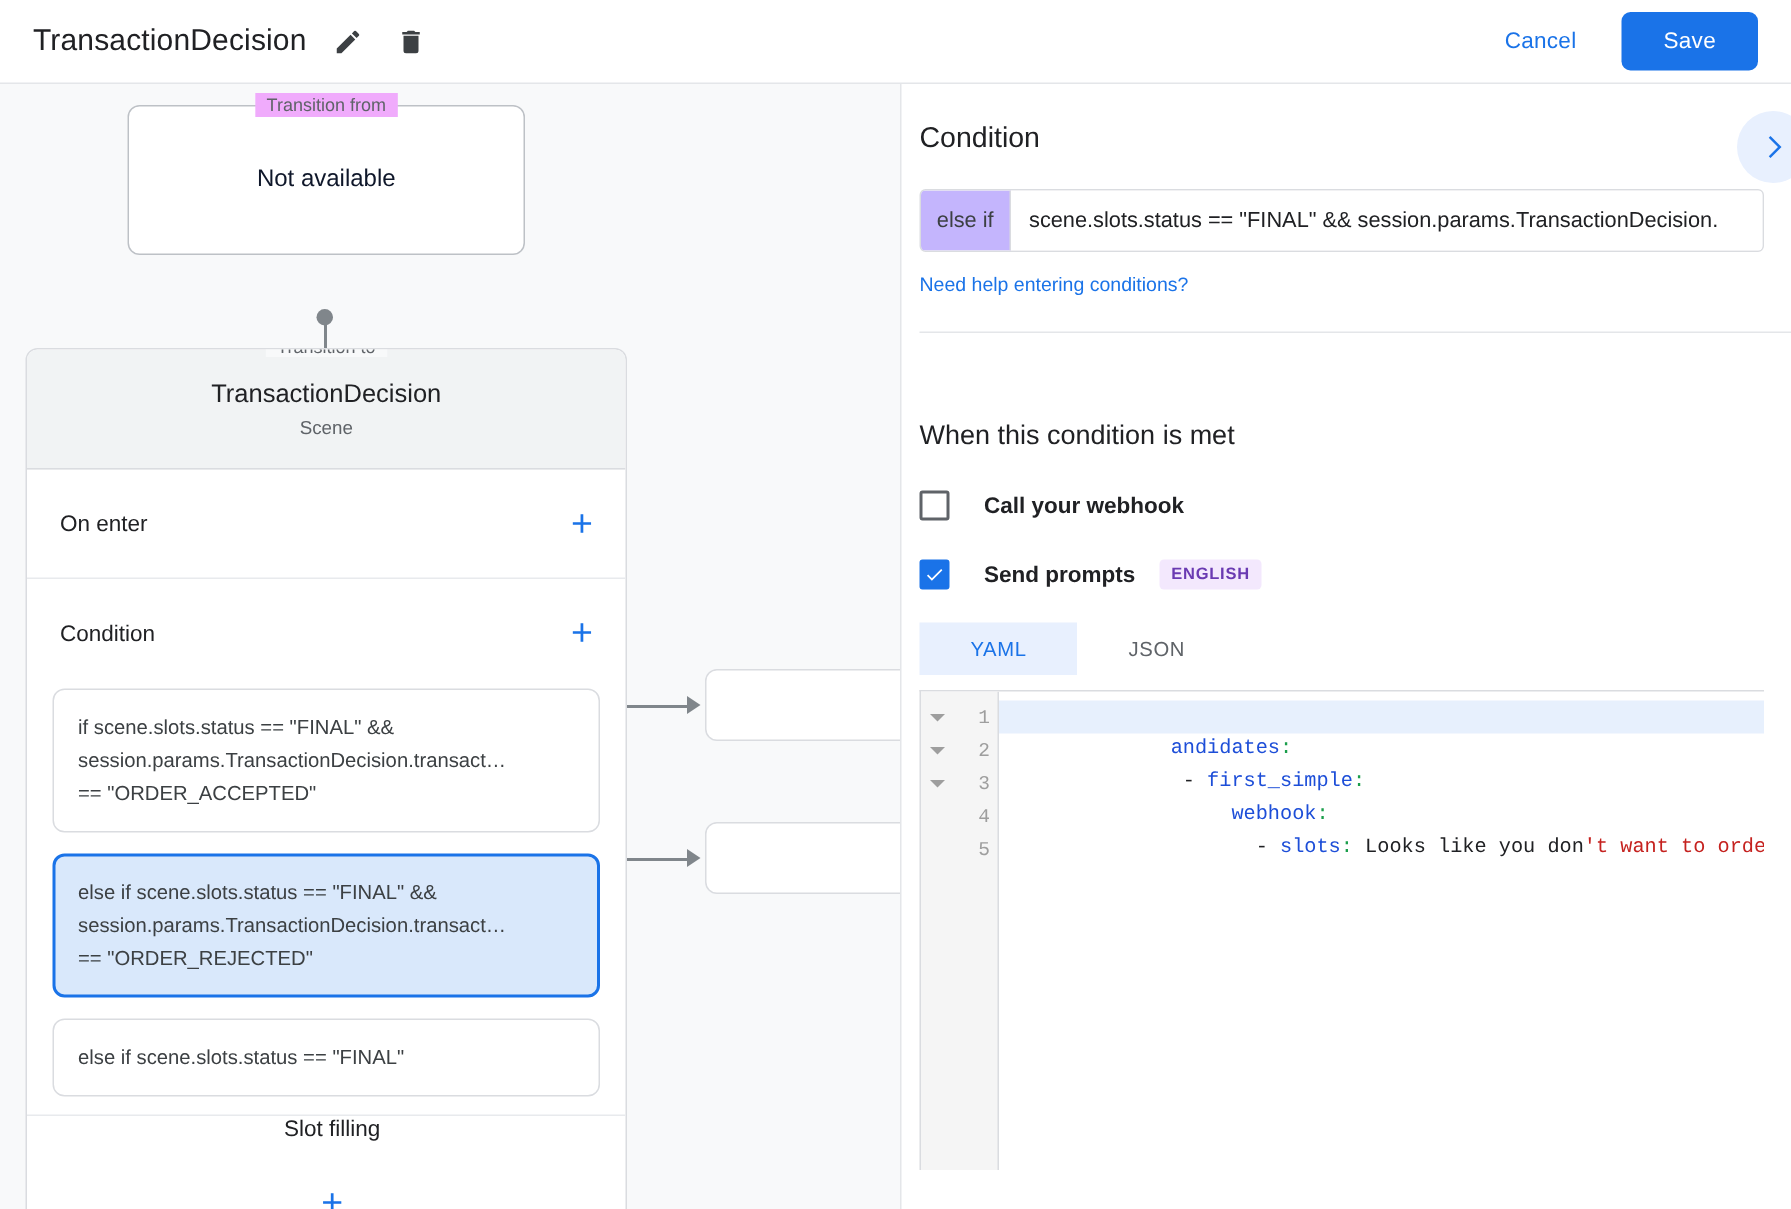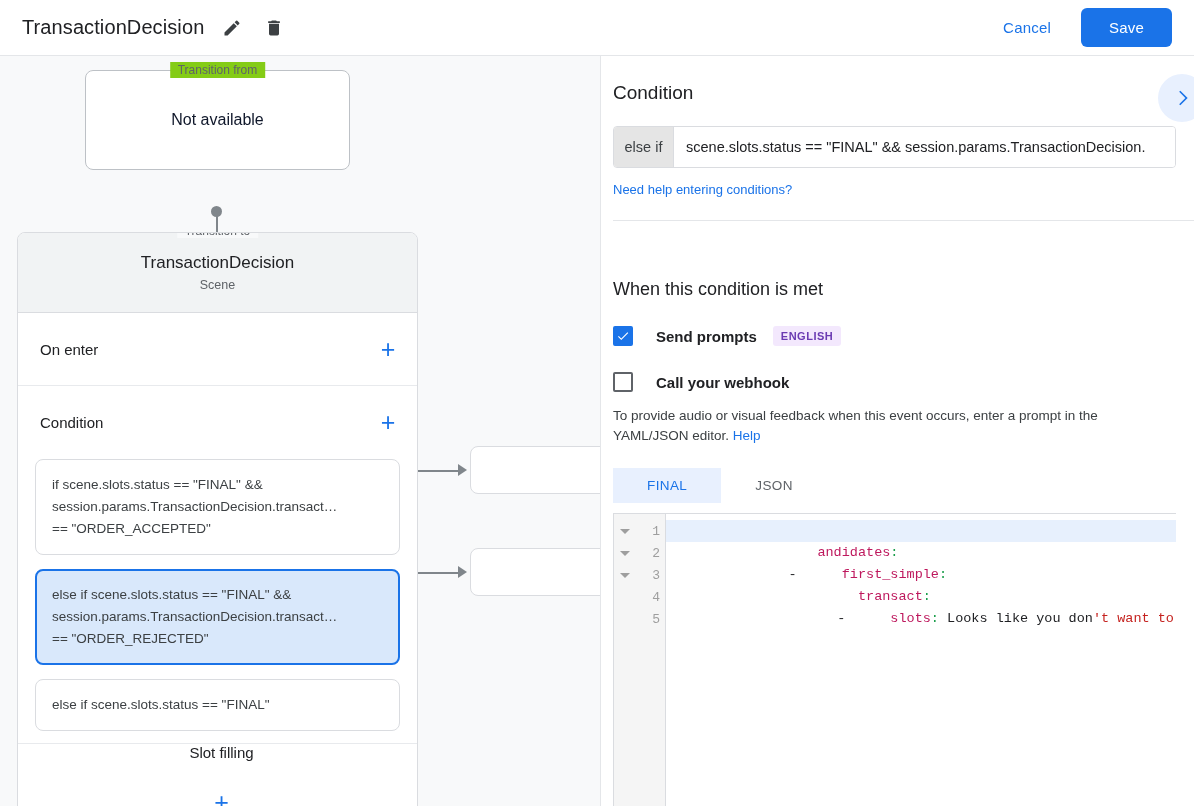--- a/index.html
+++ b/index.html
@@ -52,21 +52,21 @@
     position:absolute; top:0; left:0; width:600px; height:750px;
     background:#f8f9fa; overflow:hidden;
   }
   
   .fieldbox { position:absolute; }
   .fieldbox .fb-border {
     position:absolute; inset:0; border:1px solid #bdc1c6; border-radius:8px;
   }
   .fieldbox .fb-legend {
     position:absolute; top:-8px; left:50%; transform:translateX(-50%);
-    background:#84cc16; padding:0 8px; font-size:12px; color:#5f6368;
+    background:#f0abfc; padding:0 8px; font-size:12px; color:#5f6368;
     white-space:nowrap; line-height:16px;
   }
 
   #transition-from { left:85px; top:14px; width:265px; height:100px; }
   #transition-from .fb-body {
     position:absolute; inset:0; display:flex; align-items:center; justify-content:center;
     background:#fff; border-radius:8px;
   }
   #transition-from .fb-text { font-size:16px; color:#0f172a; }
 
@@ -149,21 +149,21 @@
     width:48px; height:48px; border-radius:50%;
     background:#e8f0fe; display:flex; align-items:center; justify-content:center;
     cursor:pointer;
   }
 
   .cond-input-row {
     display:flex; margin-top:22px; margin-right:18px;
     border:1px solid #dadce0; border-radius:4px; overflow:hidden; height:42px;
   }
   .cond-prefix {
-    background:#e5e5e5; border-right:1px solid #dadce0;
+    background:#c4b5fd; border-right:1px solid #dadce0;
     display:flex; align-items:center; justify-content:center;
     width:60px; font-size:14.5px; color:#3c4043; flex:none;
   }
   .cond-value {
     flex:1; border:none; outline:none; background:#fff;
     font-size:14.5px; color:#202124; padding:0 12px;
     font-family:inherit;
   }
   .help-link {
     display:inline-block; margin-top:14px; font-size:13px; color:#1a73e8;
@@ -227,21 +227,21 @@
     width:0;height:0;border-left:5px solid transparent;border-right:5px solid transparent;
     border-top:5px solid #9e9e9e;
   }
   .lineno { width:30px; text-align:right; padding-right:5px; }
   .code-area {
     flex:1; padding-top:6px; position:relative; overflow:hidden;
     font-family:"Liberation Mono", monospace; font-size:13.5px;
   }
   .code-row { height:22px; line-height:22px; white-space:pre; padding-left:1px; }
   .code-row.active { background:#e7f0fd; }
-  .tok-key { color:#be185d;margin-left:37px; }
+  .tok-key { color:#1d4ed8; }
   .tok-plain { color:#202124; }
   .tok-str { color:#c5221f; }
   .tok-punct { color:#1a9e4b; }
 </style>
 </head>
 <body>
 
 <div class="app">
 
   <div class="header">
@@ -354,41 +354,37 @@
 
         <a class="help-link">Need help entering conditions?</a>
 
         <div class="panel-divider"></div>
       </div>
 
       <div class="panel-sec-main">
         <div class="panel-h2">When this condition is met</div>
 
         <div class="check-row">
+          <div class="cbox"></div>
+          <span class="check-label">Call your webhook</span>
+        </div>
+
+        <div class="check-row">
           <div class="cbox checked">
             <svg width="14" height="14" viewBox="0 0 24 24">
                 <path fill="#fff" d="M9 16.2 4.8 12l-1.4 1.4L9 19 21 7l-1.4-1.4z"></path>
               </svg>
           </div>
           <span class="check-label">Send prompts</span>
           <span class="lang-badge">ENGLISH</span>
         </div>
 
-        <div class="check-row">
-          <div class="cbox"></div>
-          <span class="check-label">Call your webhook</span>
-        </div>
-
-        <div class="hint-text">
-          <span>To provide audio or visual feedback when this event occurs, enter a prompt in the YAML/JSON editor.</span>
-          <a>Help</a>
-        </div>
 
         <div class="tabs">
-          <div class="tab active">FINAL</div>
+          <div class="tab active">YAML</div>
           <div class="tab">JSON</div>
         </div>
 
         <div class="editor">
           <div class="gutter">
             <div class="gutter-row">
               <span class="fold">
                   <span class="fold-tri"></span>
                 </span>
               <span class="lineno">1</span>
@@ -416,21 +412,21 @@
           </div>
 
           <div class="code-area">
             <div class="code-row active">
               <span class="tok-key">andidates</span><span class="tok-punct">:</span>
             </div>
             <div class="code-row">
               <span class="tok-plain"> - </span><span class="tok-key">first_simple</span><span class="tok-punct">:</span>
             </div>
             <div class="code-row">
-              <span class="tok-plain">     </span><span class="tok-key">transact</span><span class="tok-punct">:</span>
+              <span class="tok-plain">     </span><span class="tok-key">webhook</span><span class="tok-punct">:</span>
             </div>
             <div class="code-row">
               <span class="tok-plain">       - </span><span class="tok-key">slots</span><span class="tok-punct">:</span><span class="tok-plain"> Looks like you don</span><span class="tok-str">'t want to order anyt</span>
             </div>
             <div class="code-row"></div>
           </div>
         </div>
       </div>
 
     </div>

